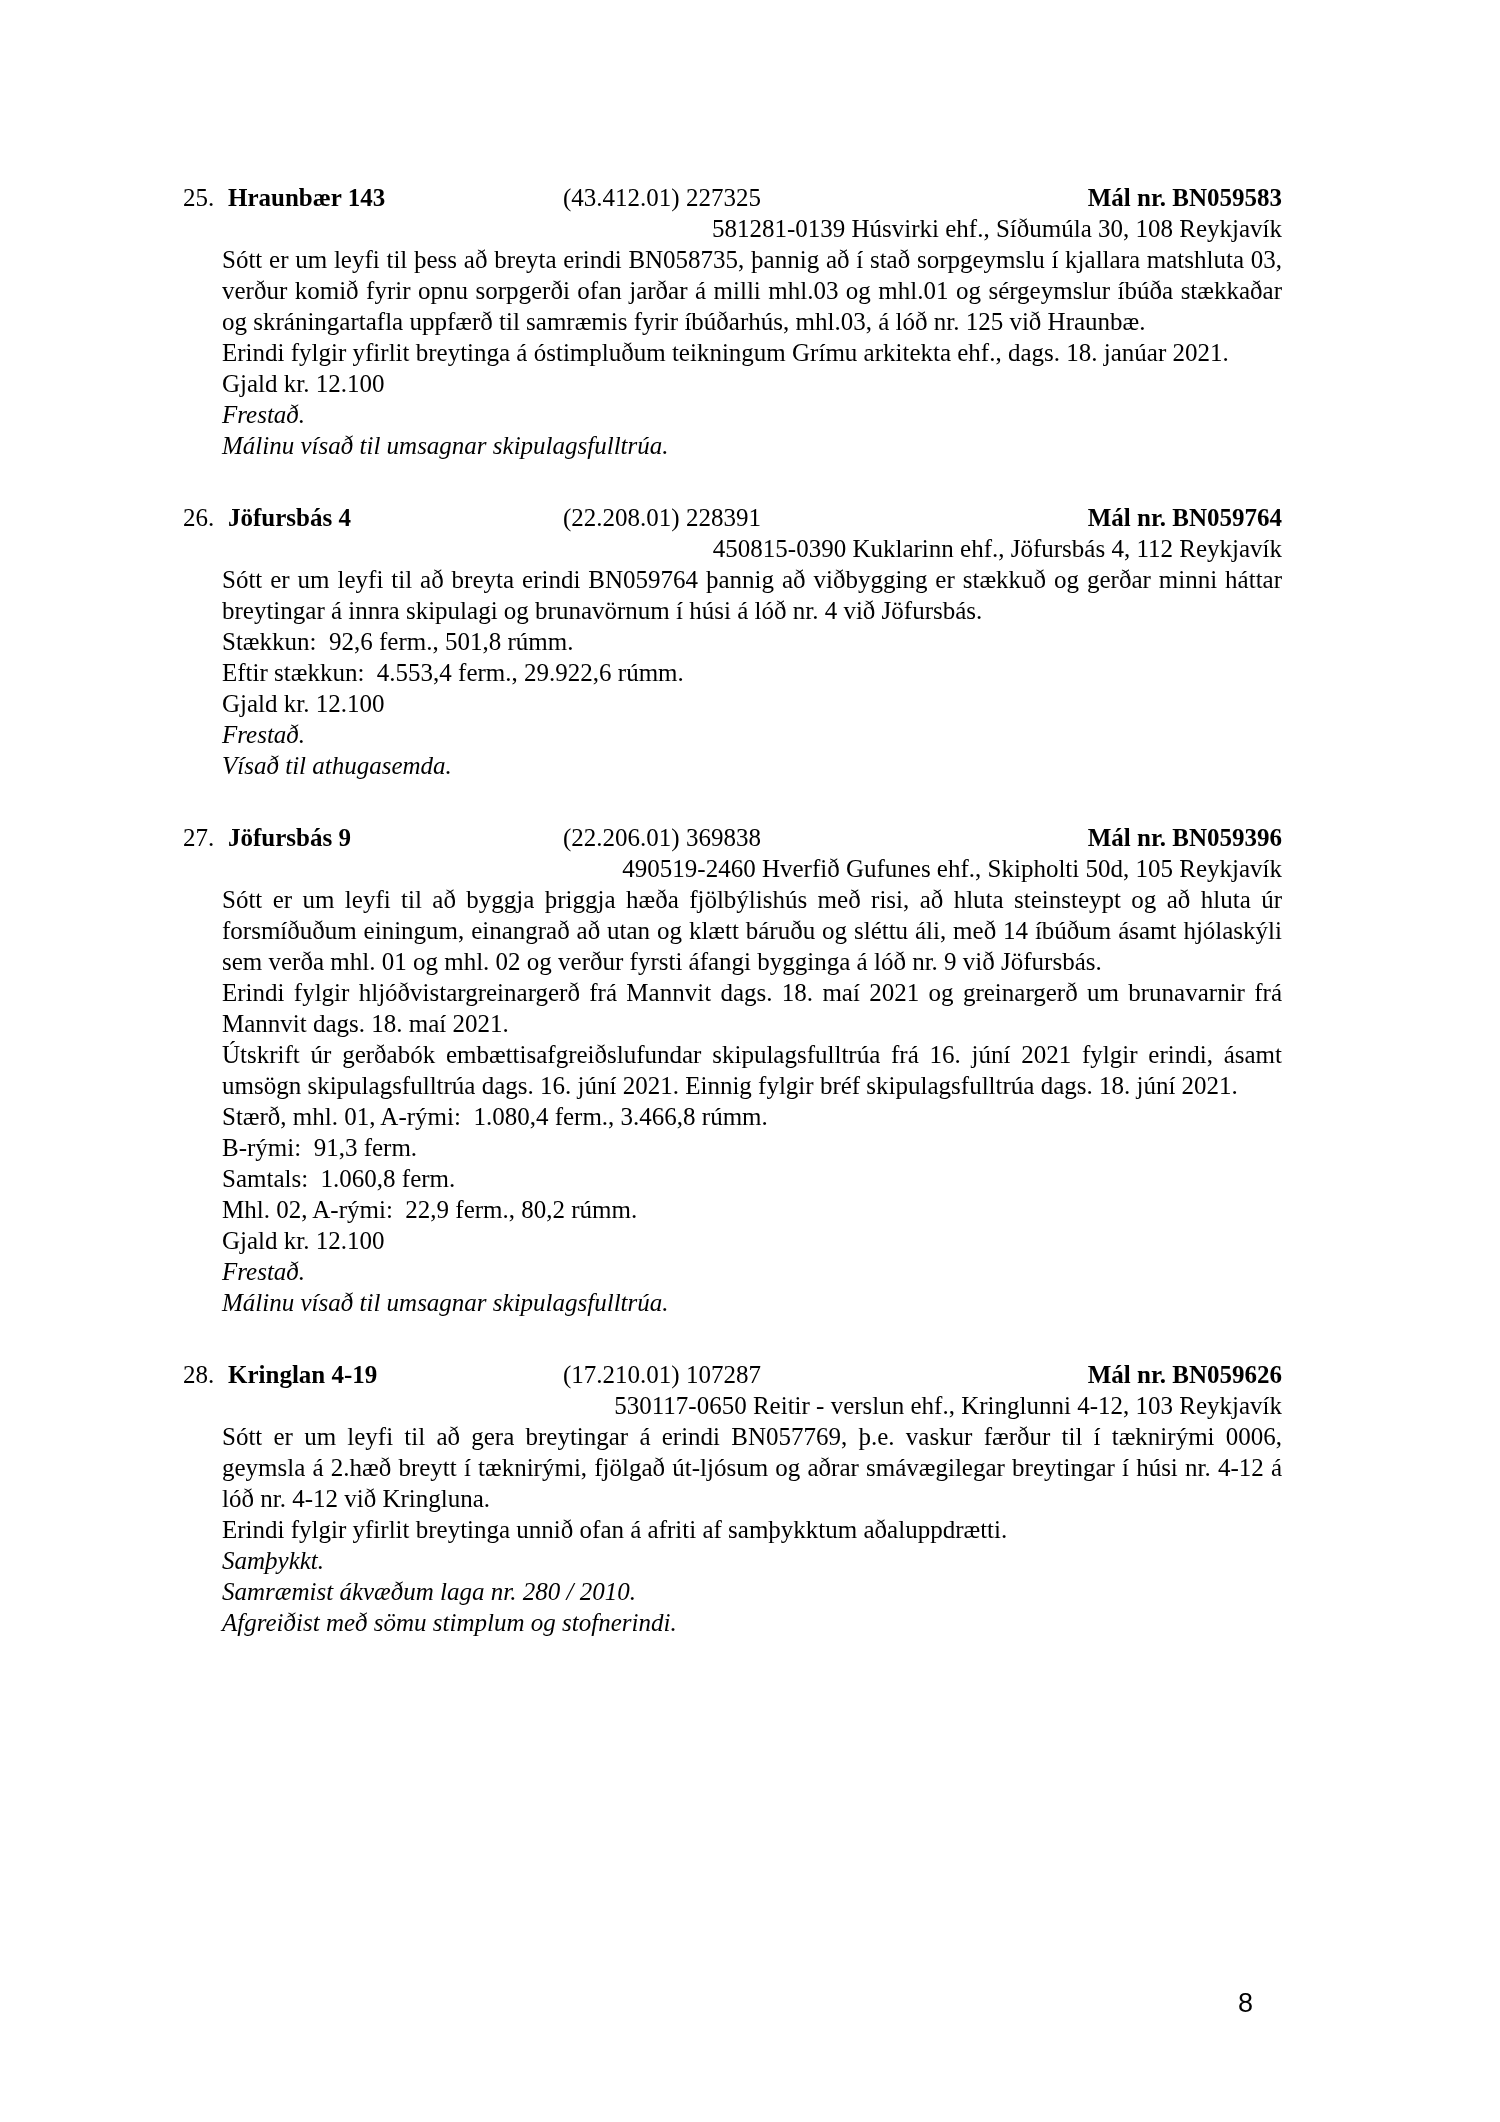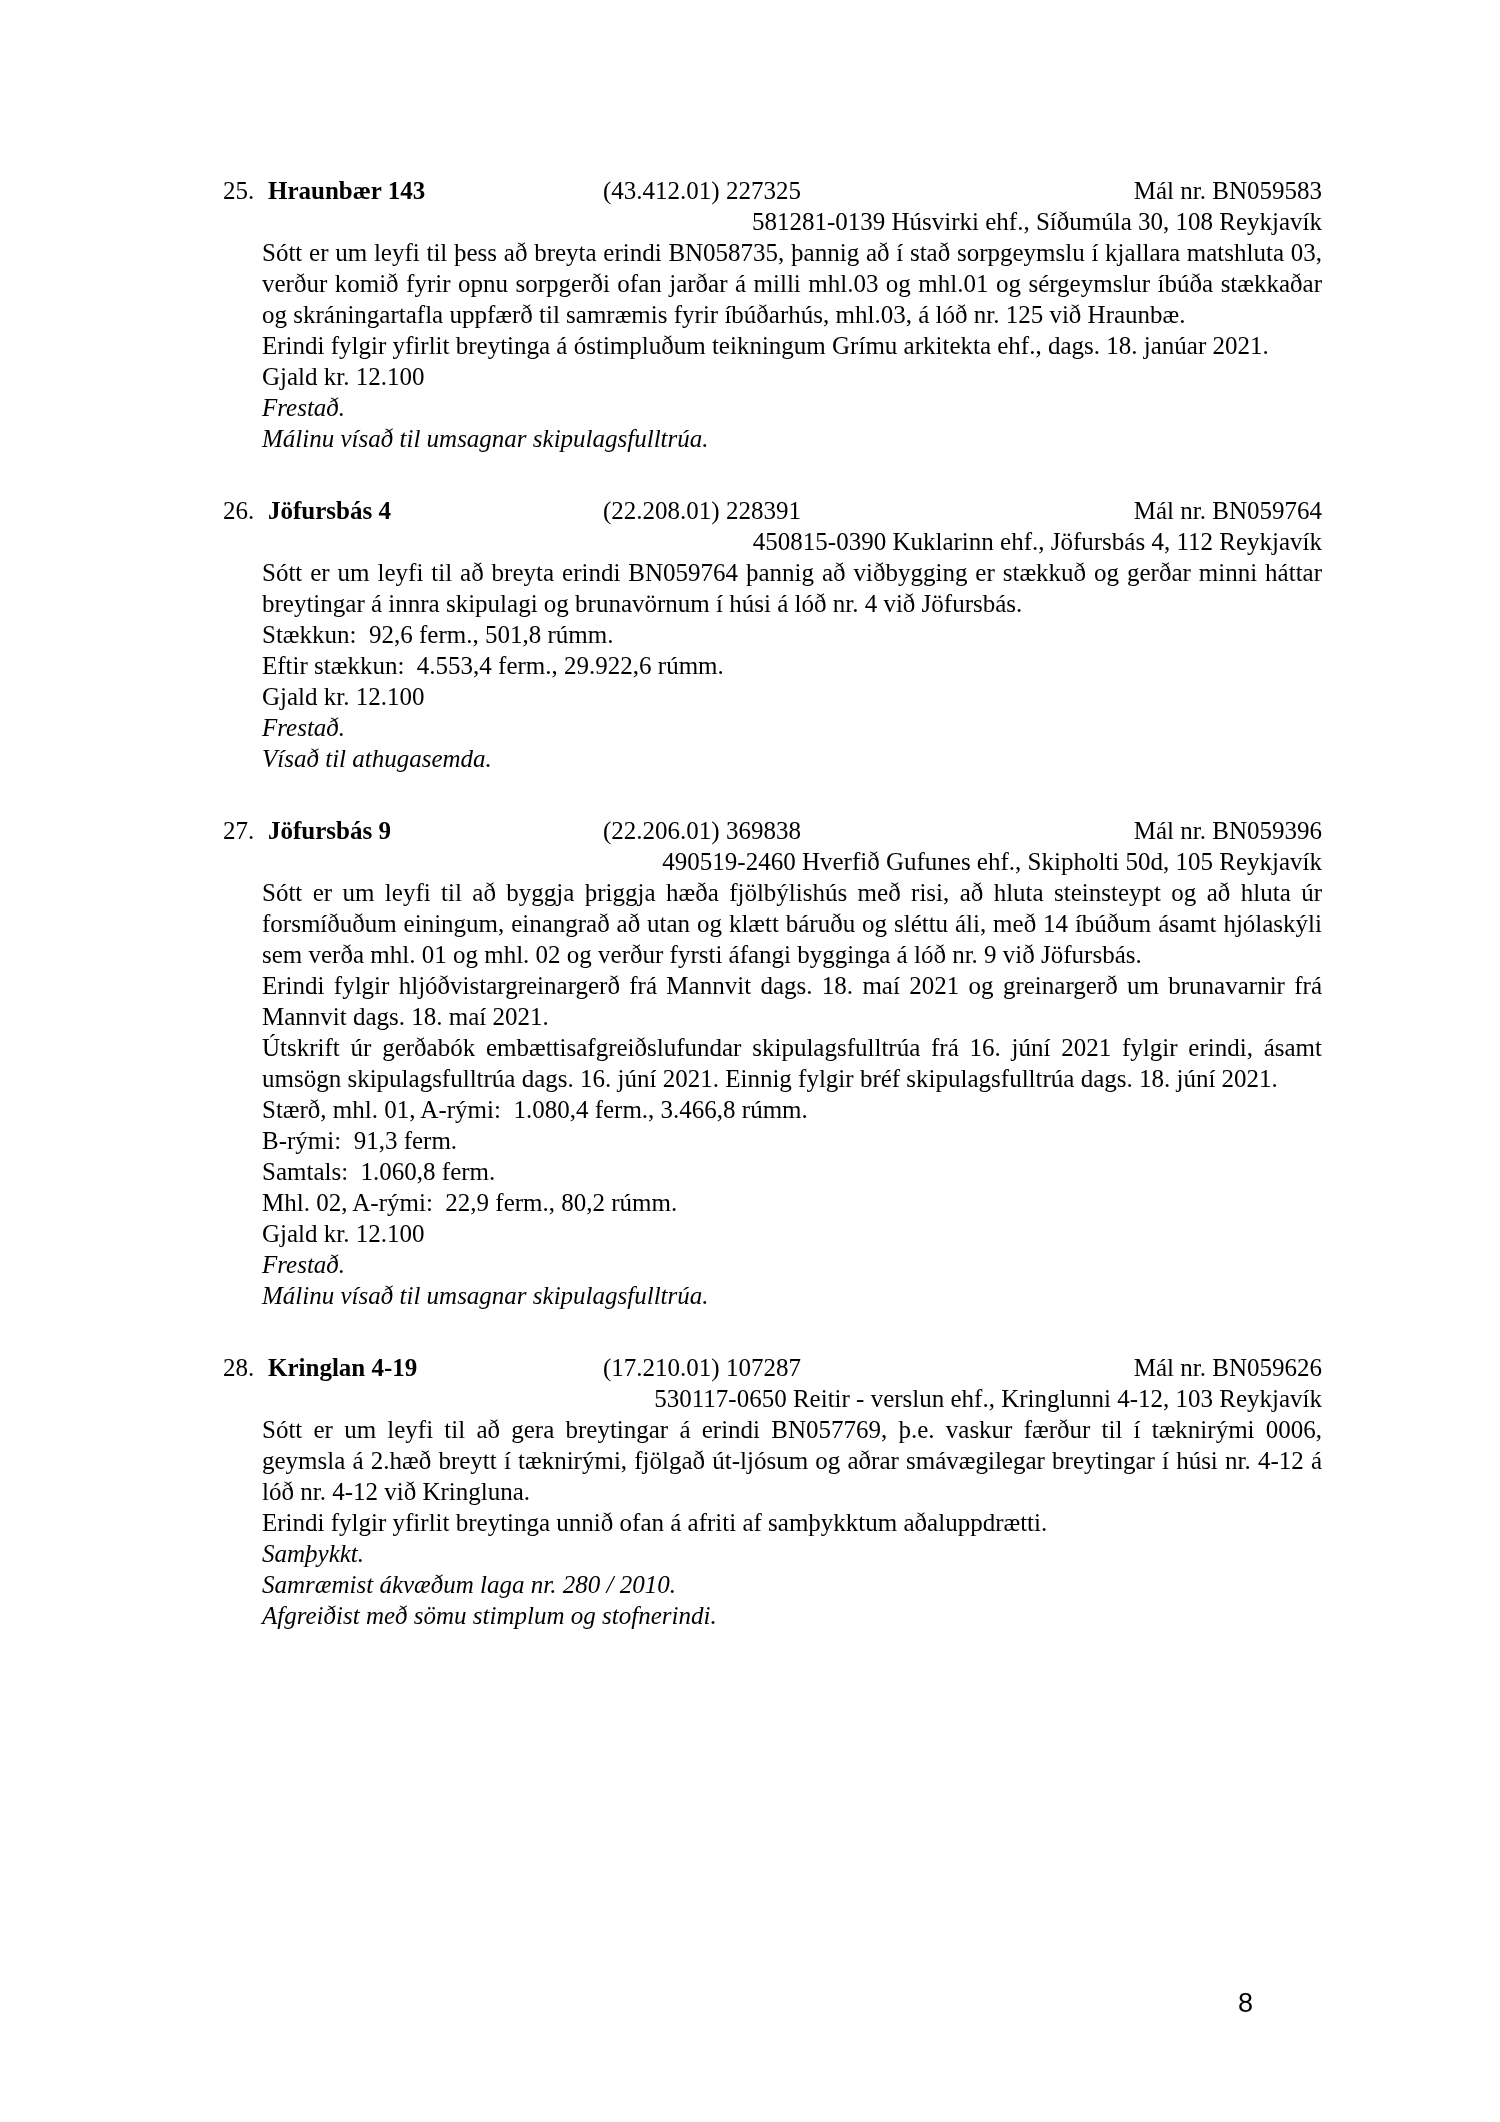--- a/index.html
+++ b/index.html
@@ -12,23 +12,22 @@
     width: 1500px;
     height: 2122px;
     background: #ffffff;
     color: #000000;
     font-family: "Liberation Serif", serif;
     overflow: hidden;
   }
   .content {
     position: absolute;
     left: 183px;
-    top: 175px;
+    top: 182px;
     width: 1099px;
-    margin-left: 40px;
   }
   .item + .item {
     margin-top: 41px;
   }
   .item-header {
     position: relative;
     font-size: 25px;
     line-height: 31px;
     height: 31px;
     white-space: nowrap;
@@ -42,20 +41,21 @@
     left: 45px;
     font-weight: bold;
   }
   .item-ref {
     position: absolute;
     left: 380px;
   }
   .item-case {
     position: absolute;
     right: 0;
+    font-weight: bold;
   }
   .item-body {
     margin-left: 39px;
     width: 1060px;
     font-size: 25px;
     line-height: 31px;
   }
   .para {
     text-align: justify;
     white-space: pre-wrap;

